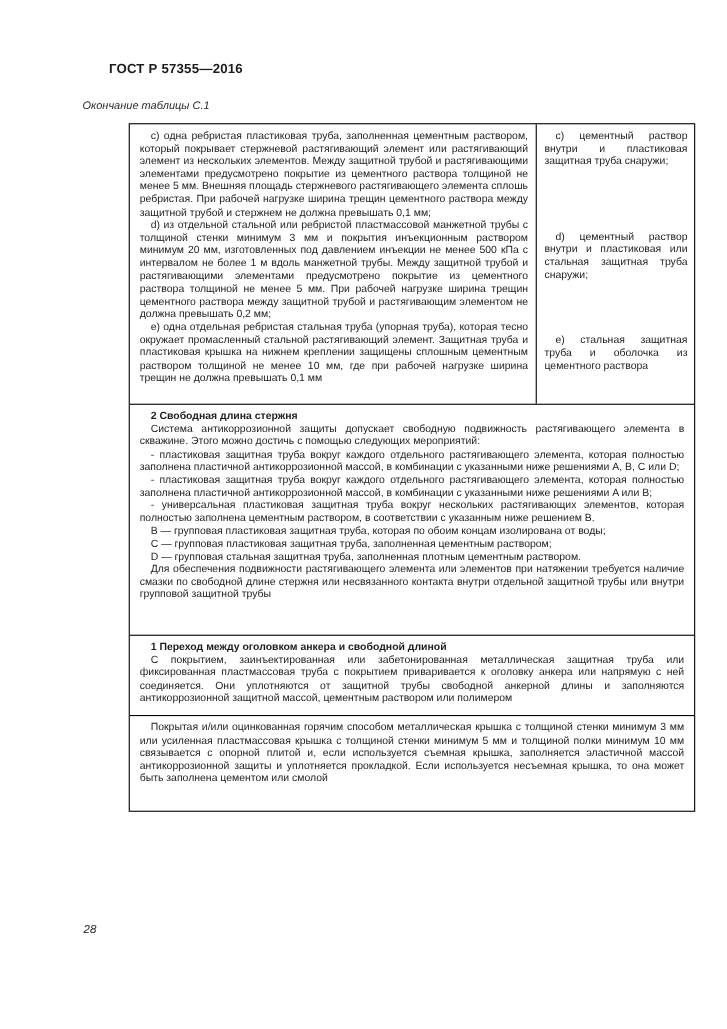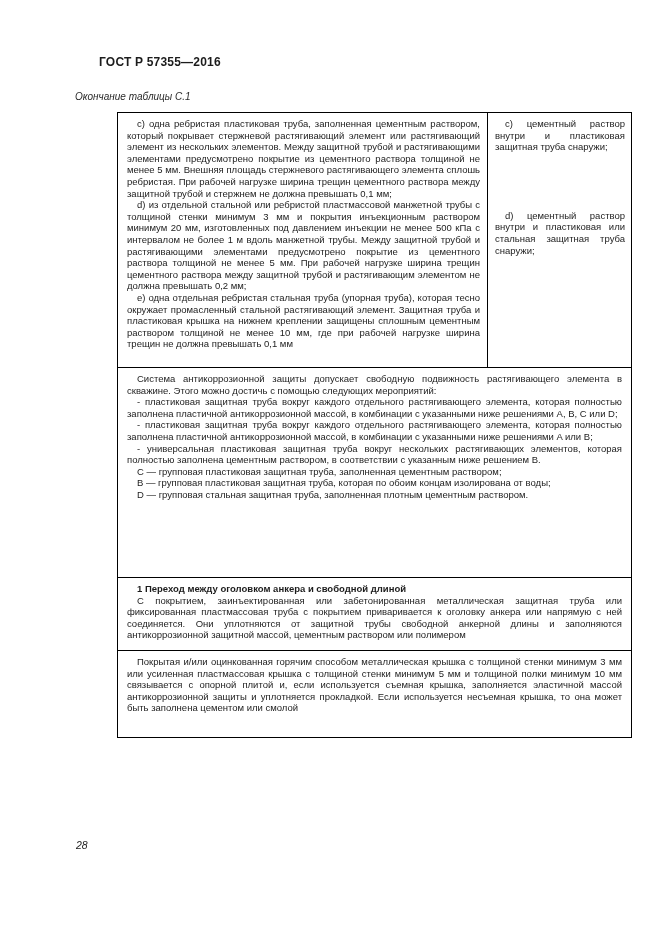--- a/index.html
+++ b/index.html
@@ -69,31 +69,34 @@
 
     <div class="trow row-construction">
       <div class="cell-left">
         <p>c) одна ребристая пластиковая труба, заполненная цементным раствором, который покрывает стержневой растягивающий элемент или растягивающий элемент из нескольких элементов. Между защитной трубой и растягивающими элементами предусмотрено покрытие из цементного раствора толщиной не менее 5 мм. Внешняя площадь стержневого растягивающего элемента сплошь ребристая. При рабочей нагрузке ширина трещин цементного раствора между защитной трубой и стержнем не должна превышать 0,1 мм;</p>
         <p>d) из отдельной стальной или ребристой пластмассовой манжетной трубы с толщиной стенки минимум 3 мм и покрытия инъекционным раствором минимум 20 мм, изготовленных под давлением инъекции не менее 500 кПа с интервалом не более 1 м вдоль манжетной трубы. Между защитной трубой и растягивающими элементами предусмотрено покрытие из цементного раствора толщиной не менее 5 мм. При рабочей нагрузке ширина трещин цементного раствора между защитной трубой и растягивающим элементом не должна превышать 0,2 мм;</p>
         <p>e) одна отдельная ребристая стальная труба (упорная труба), которая тесно окружает промасленный стальной растягивающий элемент. Защитная труба и пластиковая крышка на нижнем креплении защищены сплошным цементным раствором толщиной не менее 10 мм, где при рабочей нагрузке ширина трещин не должна превышать 0,1 мм</p>
       </div>
       <div class="cell-right">
         <p>c) цементный раствор внутри и пластиковая защитная труба снаружи;</p>
         <p class="rc-d">d) цементный раствор внутри и пластиковая или стальная защитная труба снаружи;</p>
+        <p class="rc-e">e) стальная защитная труба и оболочка из цементного раствора</p>
       </div>
     </div>
 
     <div class="trow sec sec-free-length">
+      <p class="sec-title">2 Свободная длина стержня</p>
       <p>Система антикоррозионной защиты допускает свободную подвижность растягивающего элемента в скважине. Этого можно достичь с помощью следующих мероприятий:</p>
       <p>- пластиковая защитная труба вокруг каждого отдельного растягивающего элемента, которая полностью заполнена пластичной антикоррозионной массой, в комбинации с указанными ниже решениями A, B, C или D;</p>
       <p>- пластиковая защитная труба вокруг каждого отдельного растягивающего элемента, которая полностью заполнена пластичной антикоррозионной массой, в комбинации с указанными ниже решениями A или B;</p>
       <p>- универсальная пластиковая защитная труба вокруг нескольких растягивающих элементов, которая полностью заполнена цементным раствором, в соответствии с указанным ниже решением B.</p>
+      <p>B — групповая пластиковая защитная труба, которая по обоим концам изолирована от воды;</p>
       <p>C — групповая пластиковая защитная труба, заполненная цементным раствором;</p>
-      <p>B — групповая пластиковая защитная труба, которая по обоим концам изолирована от воды;</p>
       <p>D — групповая стальная защитная труба, заполненная плотным цементным раствором.</p>
+      <p>Для обеспечения подвижности растягивающего элемента или элементов при натяжении требуется наличие смазки по свободной длине стержня или несвязанного контакта внутри отдельной защитной трубы или внутри групповой защитной трубы</p>
     </div>
 
     <div class="trow sec sec-transition">
       <p class="sec-title">1 Переход между оголовком анкера и свободной длиной</p>
       <p>С покрытием, заинъектированная или забетонированная металлическая защитная труба или фиксированная пластмассовая труба с покрытием приваривается к оголовку анкера или напрямую с ней соединяется. Они уплотняются от защитной трубы свободной анкерной длины и заполняются антикоррозионной защитной массой, цементным раствором или полимером</p>
     </div>
 
     <div class="trow sec sec-anchor-head">
       <p>Покрытая и/или оцинкованная горячим способом металлическая крышка с толщиной стенки минимум 3 мм или усиленная пластмассовая крышка с толщиной стенки минимум 5 мм и толщиной полки минимум 10 мм связывается с опорной плитой и, если используется съемная крышка, заполняется эластичной массой антикоррозионной защиты и уплотняется прокладкой. Если используется несъемная крышка, то она может быть заполнена цементом или смолой</p>
     </div>

